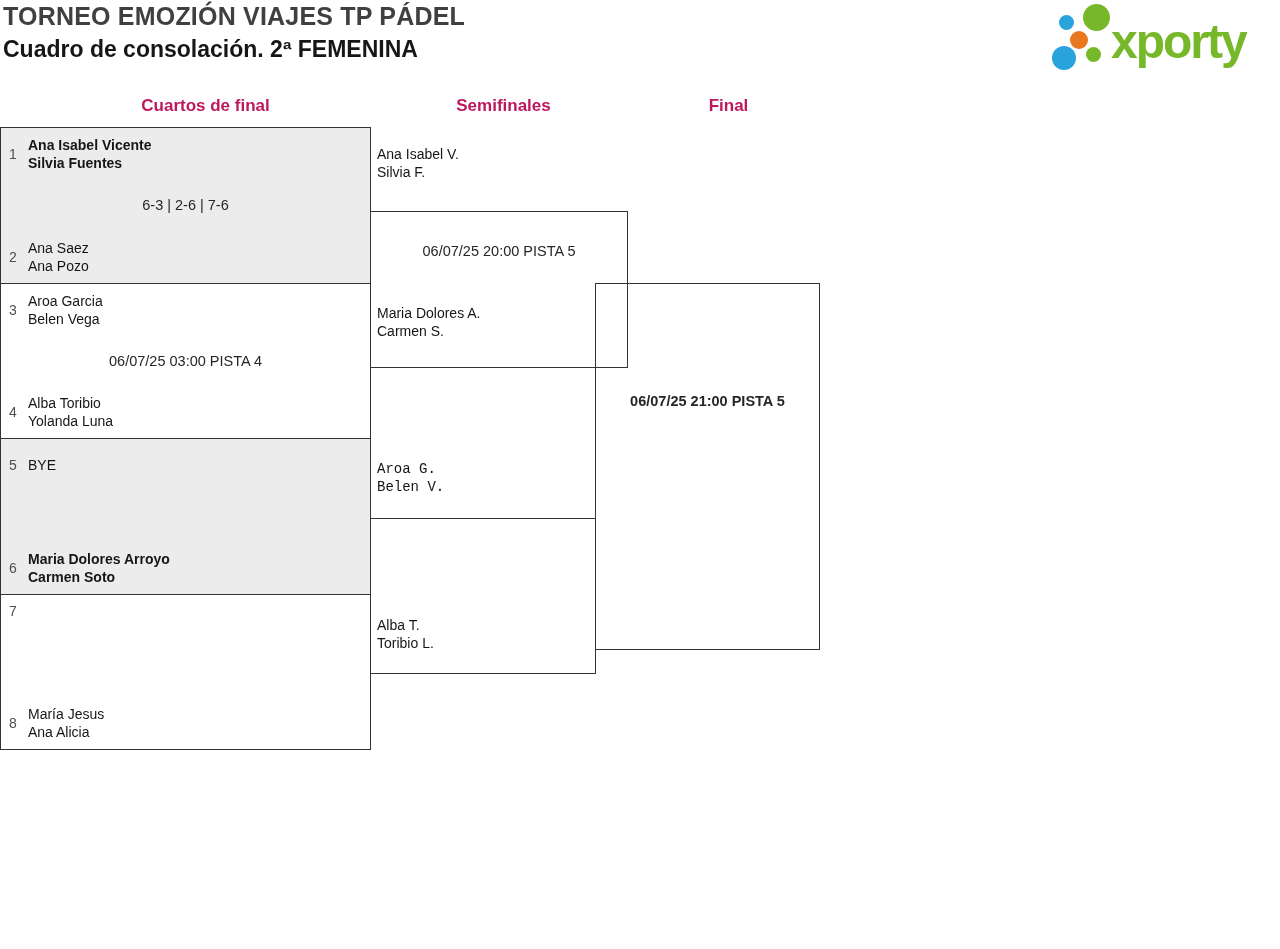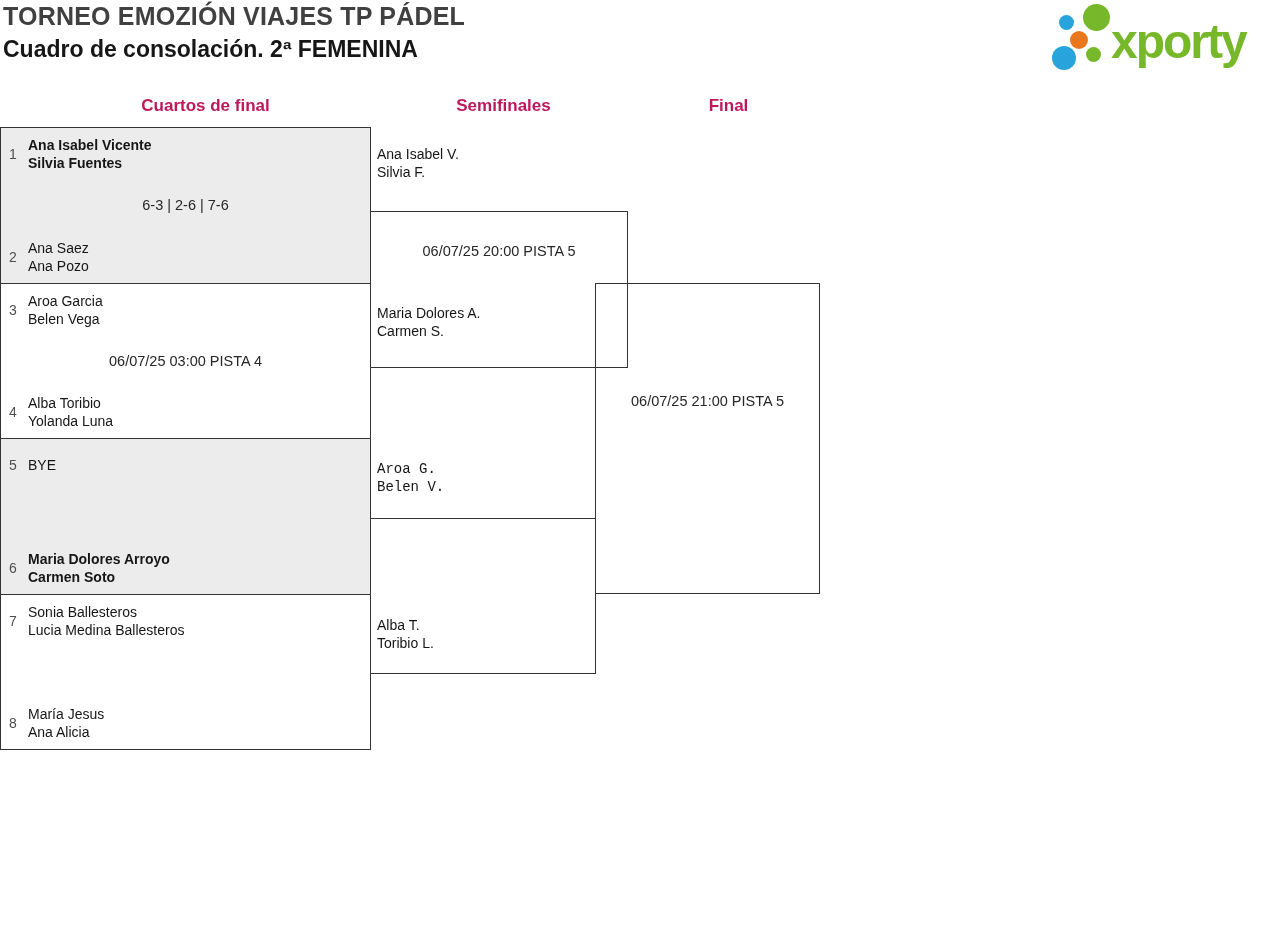--- a/index.html
+++ b/index.html
@@ -63,21 +63,21 @@
 
   .center-note {
     position:absolute; left:0; right:0; top:50%; transform:translateY(-50%);
     text-align:center; font-size:14.5px; color:#262626;
   }
 
   
   .match-box { position:absolute; border:1px solid #333; }
   .sf1-box   { left:370px; top:205px; width:258px; height:157px;margin-top:6px; }
   .sf2-box   { left:370px; top:518px; width:226px; height:156px; }
-  .final-box { left:595px; top:283px; width:225px; height:311px; }
+  .final-box { left:595px; top:283px; width:225px; height:367px;font-weight:bold; }
 
   .box-note {
     position:absolute; left:0; right:0; text-align:center;
     font-size:14.5px; color:#262626;
   }
   .sf1-box .box-note   { top:31px; }
   .final-box .box-note { top:109px; }
 
   .sf-label { position:absolute; left:377px; font-size:14px; line-height:18px; color:#161616; }
   .sf1-top    { top:145px; }
@@ -158,24 +158,20 @@
         <span class="names winner">
           <span class="nline">Maria Dolores Arroyo</span>
           <span class="nline">Carmen Soto</span>
         </span>
       </div>
     </div>
 
     <div class="qf-cell">
       <div class="team top">
         <span class="seed">7</span>
-        <span class="names">
-          <span class="nline">Sonia Ballesteros</span>
-          <span class="nline">Lucia Medina Ballesteros</span>
-        </span>
       </div>
       <div class="team bottom">
         <span class="seed">8</span>
         <span class="names">
           <span class="nline">María Jesus</span>
           <span class="nline">Ana Alicia</span>
         </span>
       </div>
     </div>
 

